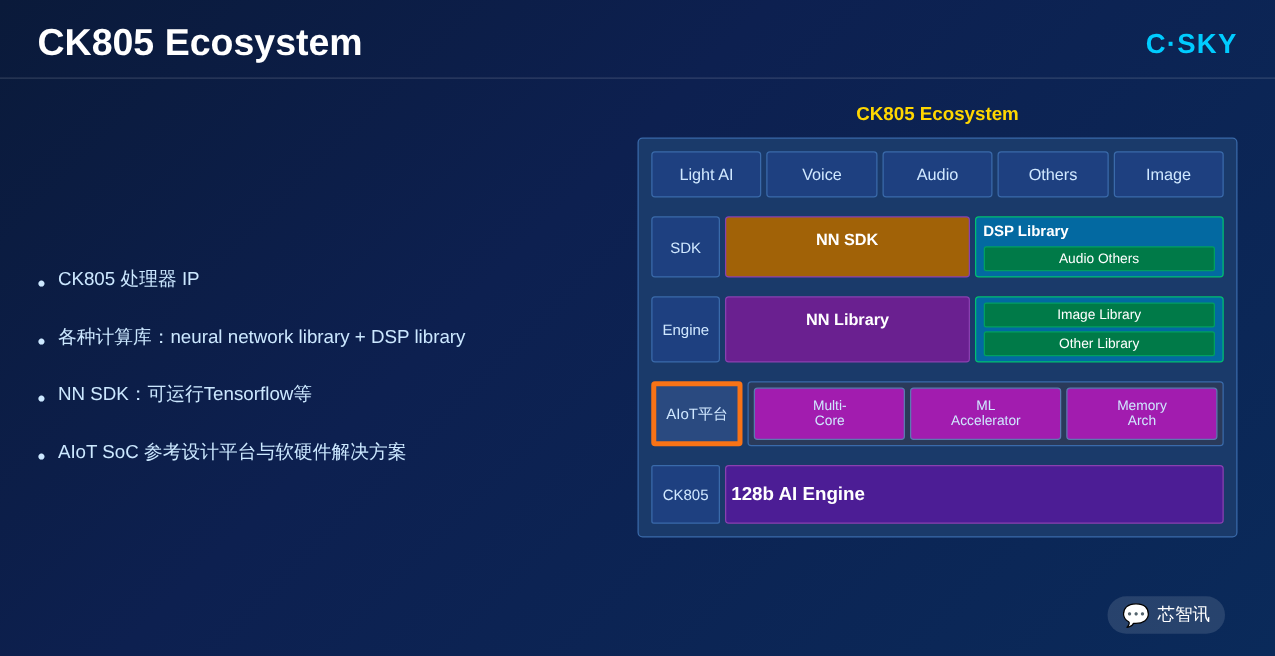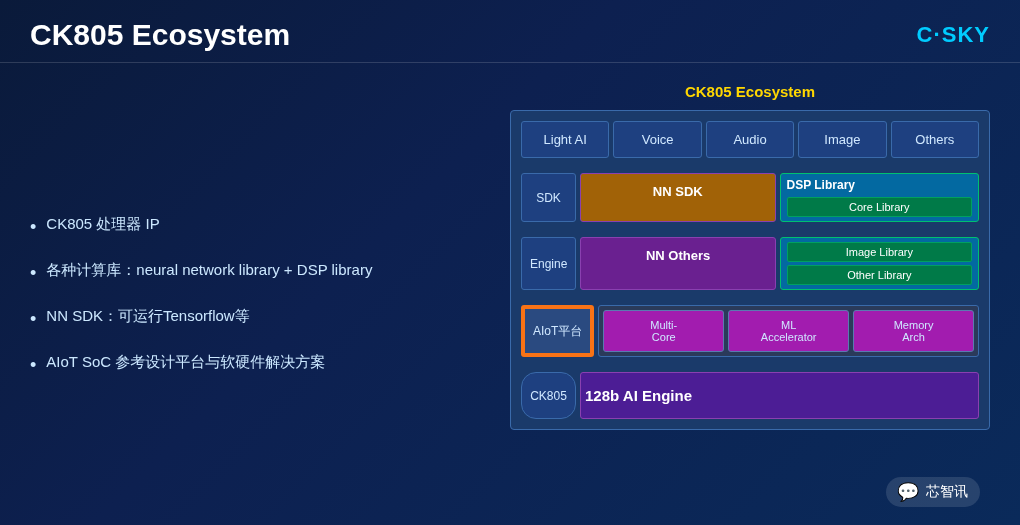--- a/index.html
+++ b/index.html
@@ -215,21 +215,21 @@
     }
 
     
     .ck805-row {
       display: flex;
       gap: 4px;
     }
     .ck805-label {
       background: #1e4080;
       border: 1px solid #3a6aaa;
-      border-radius: 15px;
+      border-radius: 2px;
       padding: 6px 8px;
       font-size: 12px;
       color: #d0e8ff;
       display: flex;
       align-items: center;
       justify-content: center;
       min-width: 55px;
       flex-shrink: 0;
     }
     .ai-engine-box {
@@ -295,36 +295,36 @@
   </div>
 
   <div class="right-panel">
     <div class="diagram-title">CK805 Ecosystem</div>
     <div class="diagram-container">
 
       <div class="apps-row">
         <div class="app-box">Light AI</div>
         <div class="app-box">Voice</div>
         <div class="app-box">Audio</div>
+        <div class="app-box">Others</div>
         <div class="app-box">Image</div>
-        <div class="app-box">Others</div>
       </div>
 
       <div class="sdk-lib-row">
         <div class="label-cell">SDK</div>
         <div class="nn-sdk-box">NN SDK</div>
         <div class="dsp-area">
           <div class="dsp-title">DSP Library</div>
-          <div class="dsp-sub-box">Core Library</div>
+          <div class="dsp-sub-box">Audio Others</div>
         </div>
       </div>
 
       <div class="sdk-lib-row">
         <div class="label-cell">Engine</div>
-        <div class="nn-lib-box">NN Others</div>
+        <div class="nn-lib-box">NN Library</div>
         <div class="dsp-area">
           <div class="dsp-sub-box">Image Library</div>
           <div class="dsp-sub-box">Other Library</div>
         </div>
       </div>
 
       <div class="aiot-row">
         <div class="aiot-label">AIoT平台</div>
         <div class="aiot-cells">
           <div class="aiot-cell">Multi-<br>Core</div>

